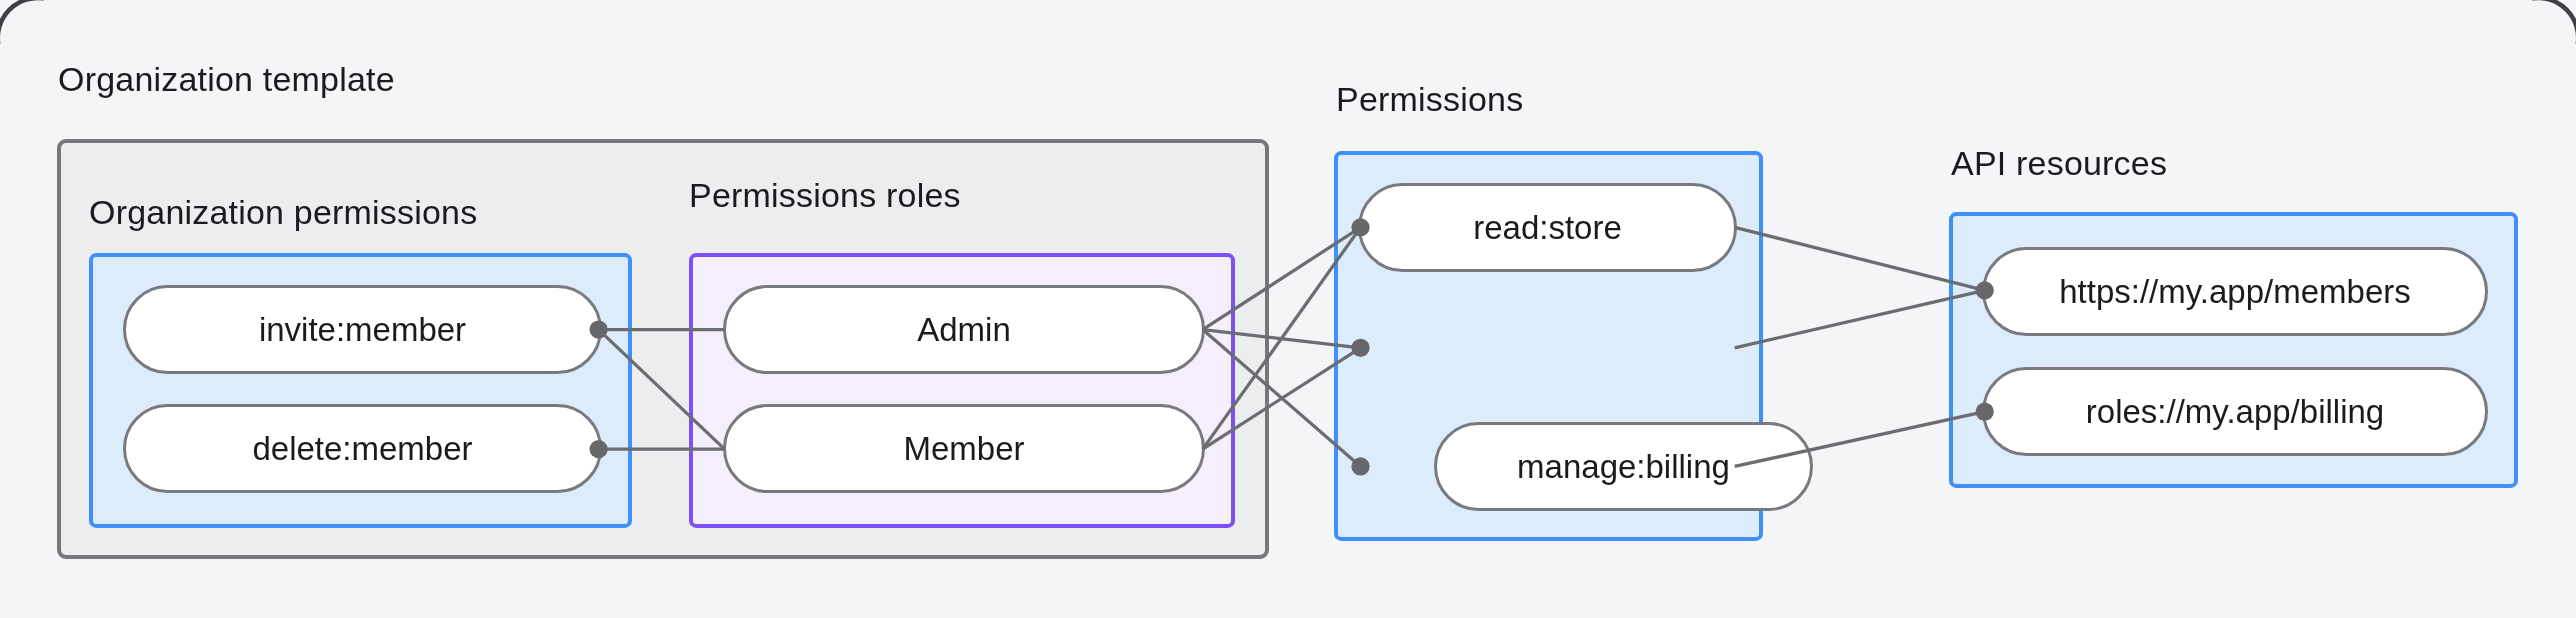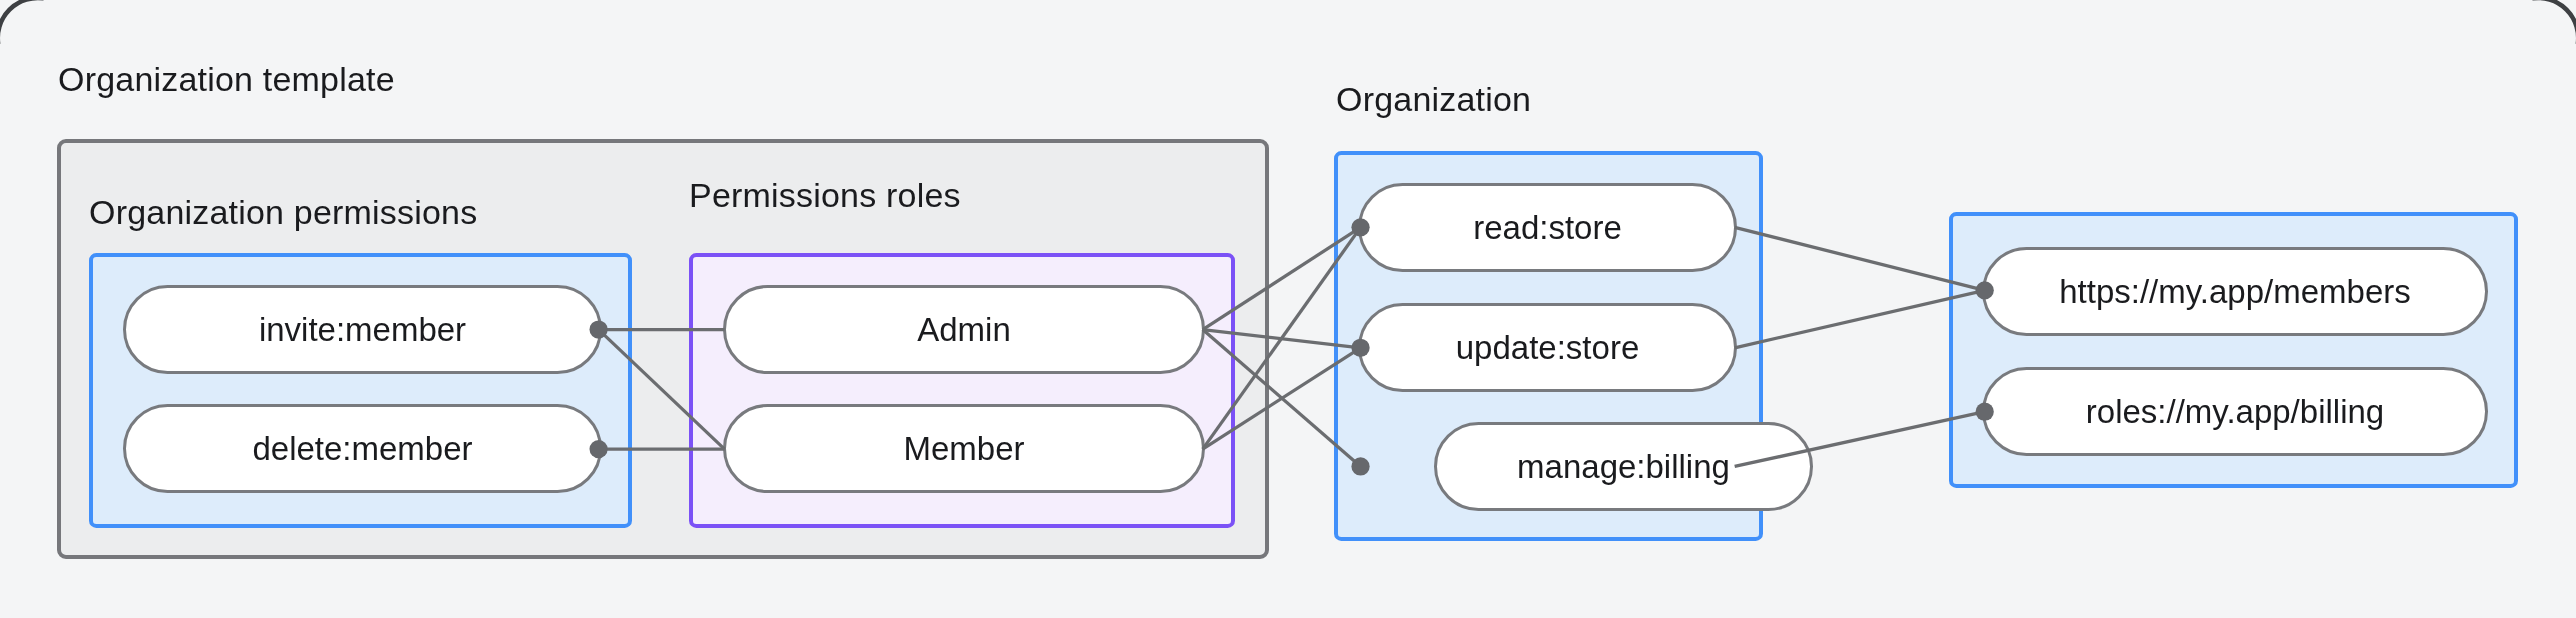--- a/index.html
+++ b/index.html
@@ -71,22 +71,23 @@
 <body>
 
 <div class="canvas">
 
   <div class="heading" style="left:58px;top:60px;">Organization template</div>
 
   <div class="heading" style="left:89px;top:176px;margin-top:17px;">Organization permissions</div>
 
   <div class="heading" style="left:689px;top:176px;">Permissions roles</div>
 
-  <div class="heading" style="left:1336px;top:80px;">Organization</div>
+  <div class="heading" style="left:1336px;top:80px;">Permissions</div>
 
+  <div class="heading" style="left:1951px;top:144px;">API resources</div>
 
   <div class="group-box box-gray" style="left:57px;top:139px;width:1212px;height:420px;"></div>
 
   <div class="group-box box-blue" style="left:89px;top:253px;width:543px;height:275px;"></div>
 
   <div class="group-box box-purple" style="left:689px;top:253px;width:546px;height:275px;"></div>
 
   <div class="group-box box-blue" style="left:1334px;top:151px;width:429px;height:390px;"></div>
 
   <div class="group-box box-blue" style="left:1949px;top:212px;width:569px;height:276px;"></div>
@@ -94,21 +95,20 @@
   <div class="pill" style="left:123px;top:285px;width:479px;">invite:member</div>
 
   <div class="pill" style="left:123px;top:404px;width:479px;">delete:member</div>
 
   <div class="pill" style="left:723px;top:285px;width:482px;">Admin</div>
 
   <div class="pill" style="left:723px;top:404px;width:482px;">Member</div>
 
   <div class="pill" style="left:1358px;top:183px;width:379px;">read:store</div>
 
-  <div class="pill" style="left:1358px;top:303px;width:379px;">update:store</div>
 
   <div class="pill" style="left:1434px;top:422px;width:379px;">manage:billing</div>
 
   <div class="pill" style="left:1982px;top:247px;width:506px;">https://my.app/members</div>
 
   <div class="pill" style="left:1982px;top:367px;width:506px;">roles://my.app/billing</div>
 
   <svg class="edges" width="2576" height="619" viewBox="0 0 2823 678">
     <g id="edge-lines">
         <line x1="656" y1="361" x2="794" y2="361" stroke="#6b6d70" stroke-width="3.6"></line>

